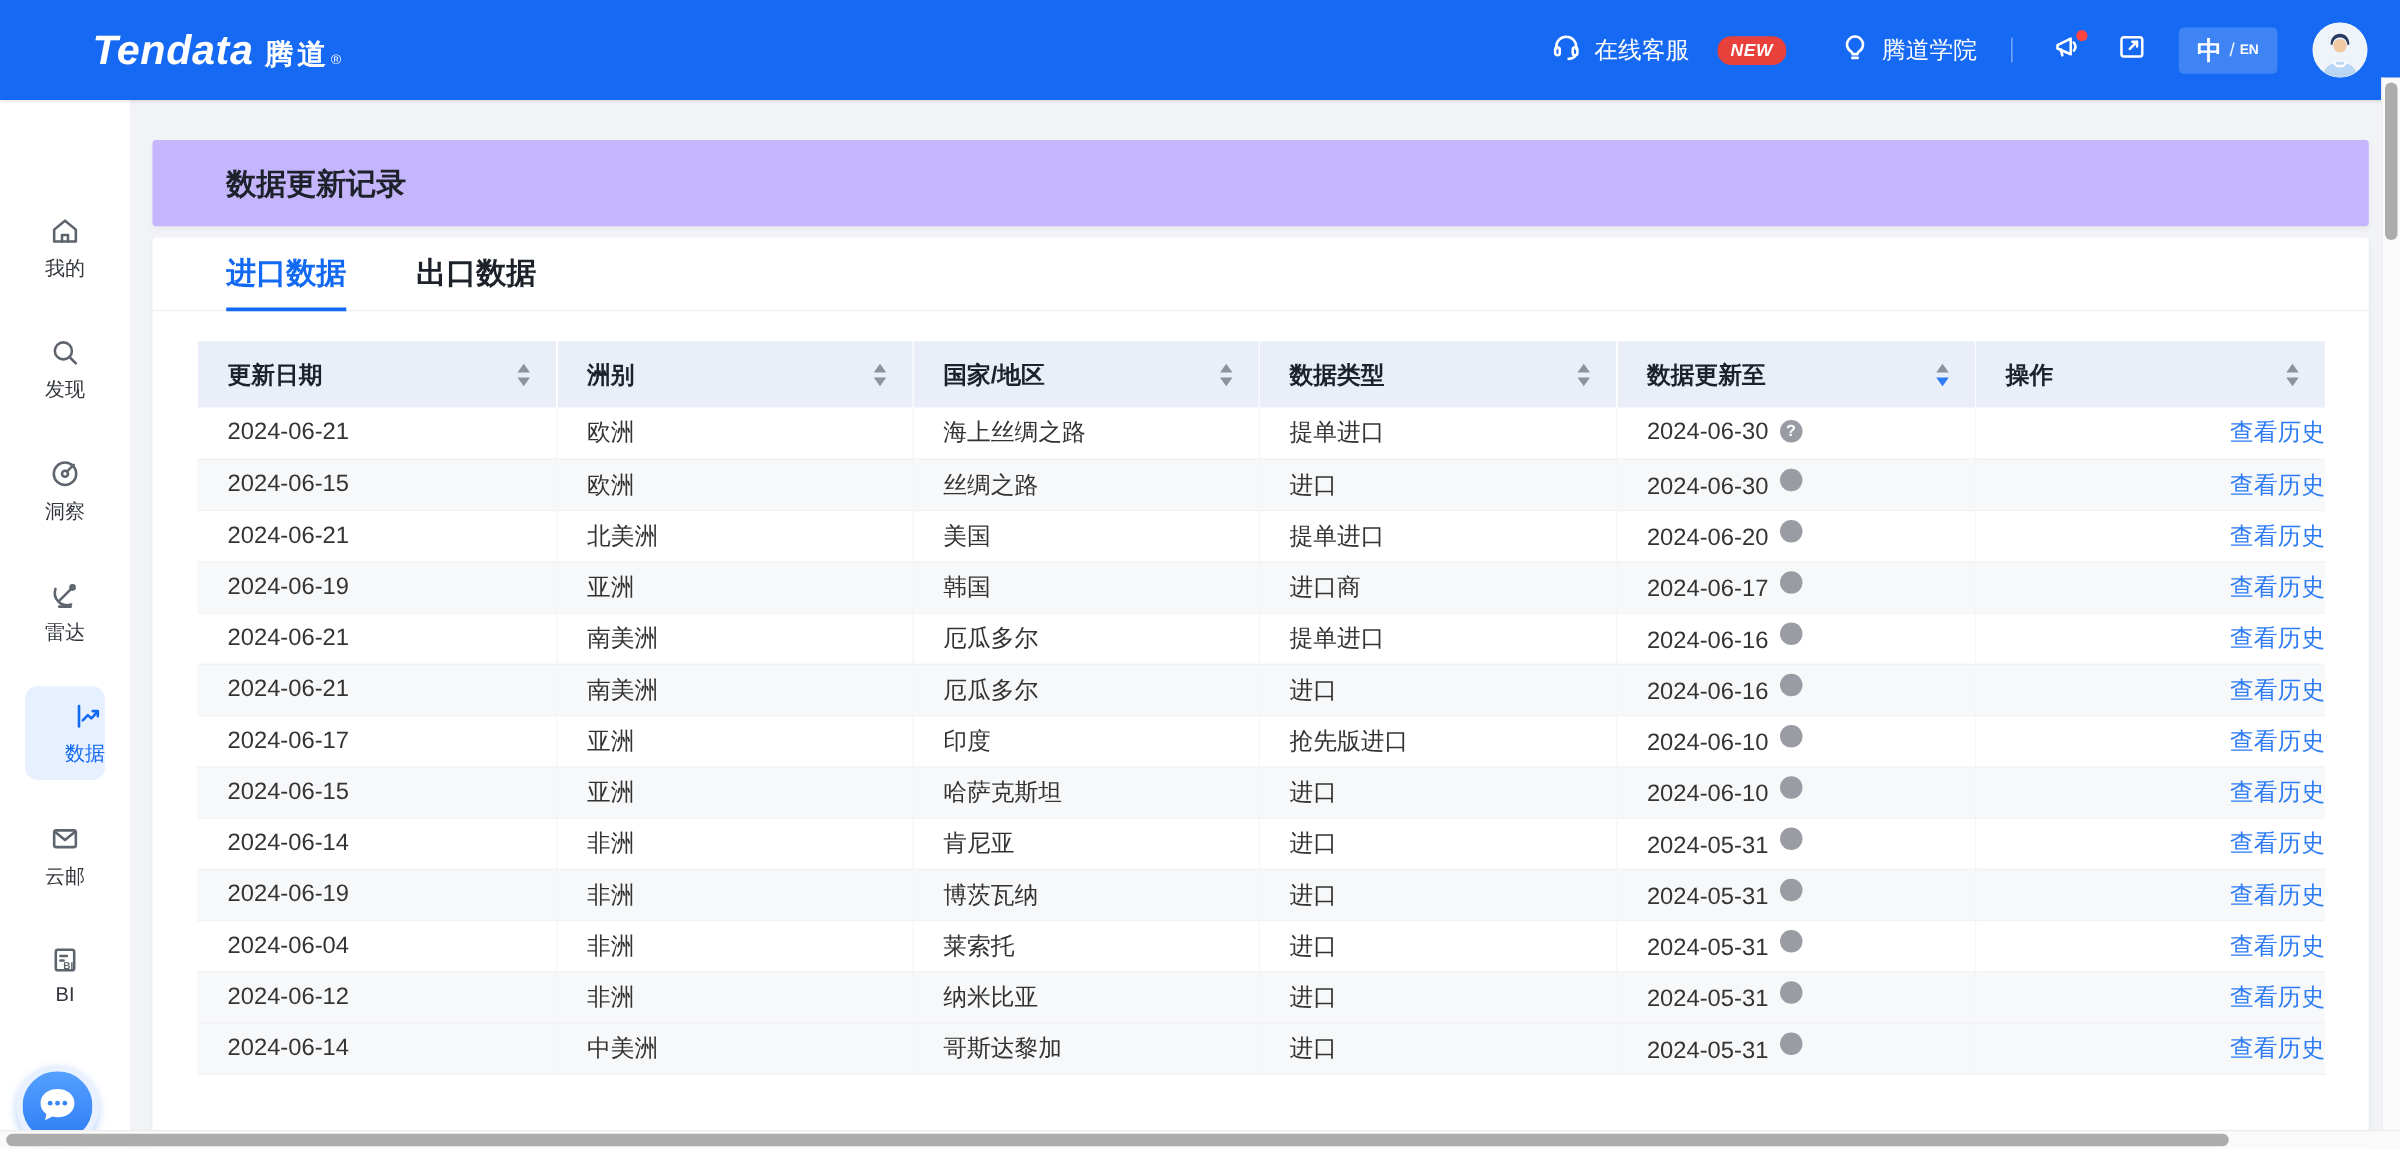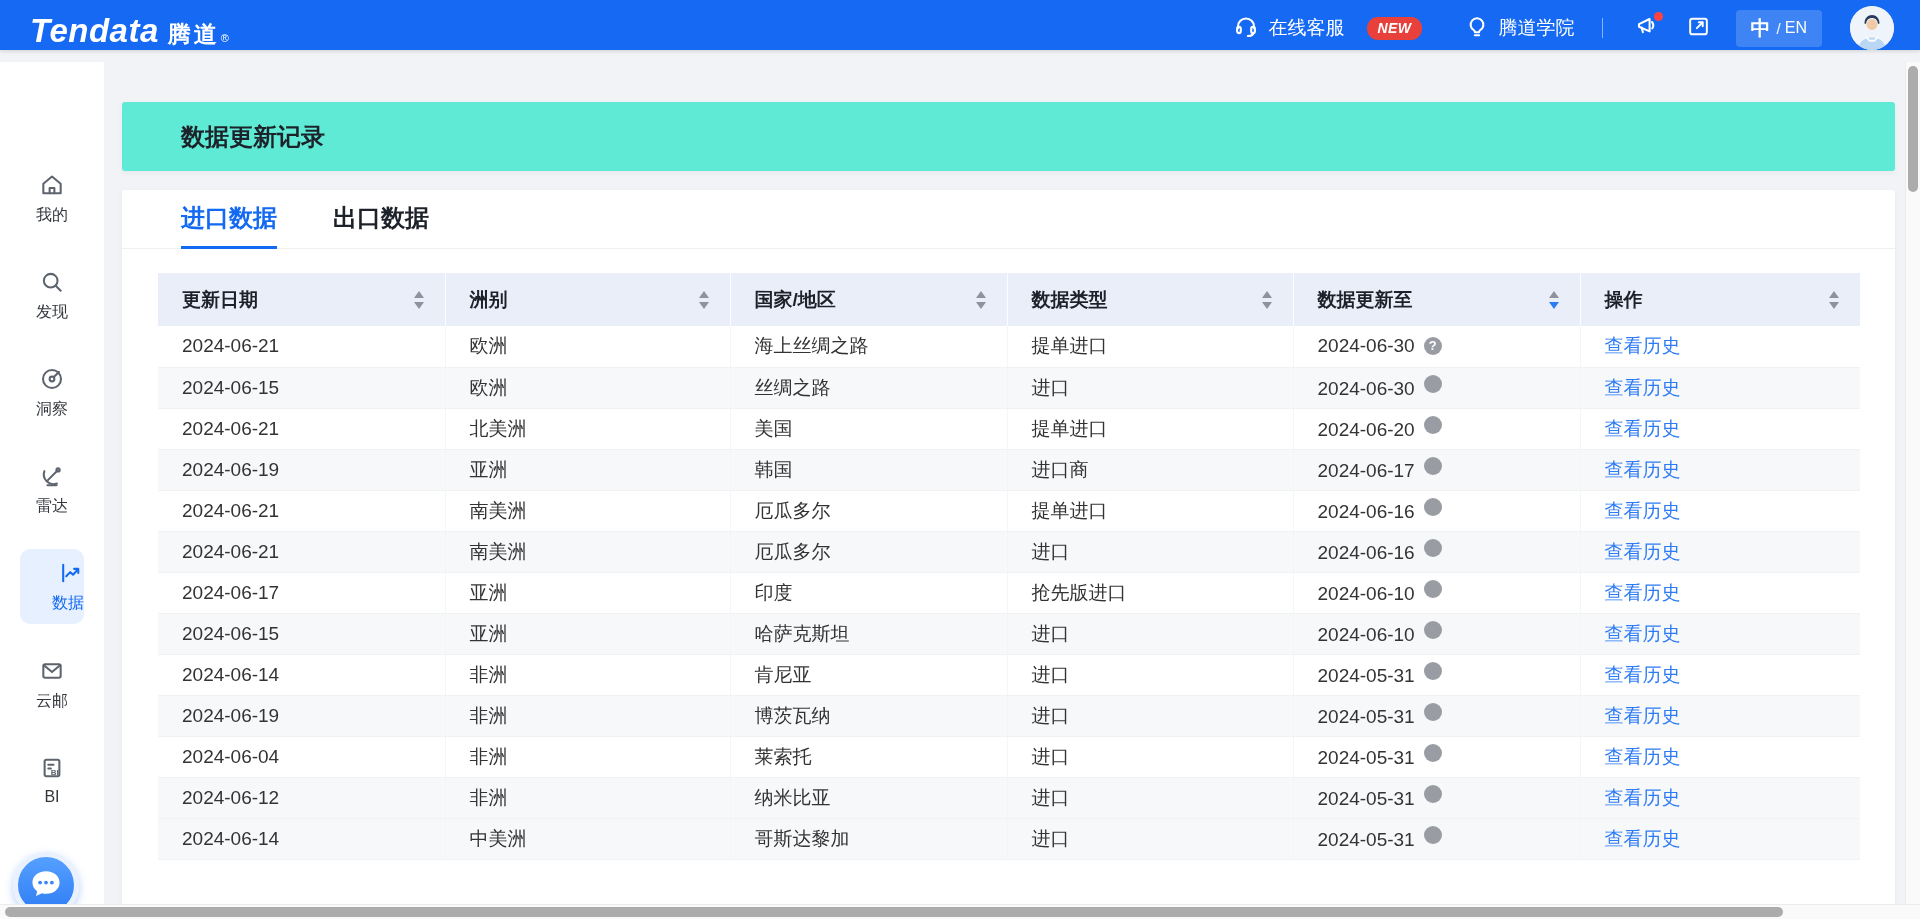--- a/index.html
+++ b/index.html
@@ -1,79 +1,79 @@
 <!DOCTYPE html>
 <html><head>
 <meta charset="utf-8">
 <style>
   * { margin:0; padding:0; box-sizing:border-box; }
   html,body { width:1920px; height:919px; overflow:hidden;
     font-family:"Liberation Sans","DejaVu Sans",sans-serif; background:#F1F3F6; }
 
   
-  .topbar { position:absolute; left:0; top:0; width:1920px; height:50px; background:#1569F3;
-    display:flex; align-items:flex-end; z-index:30; box-shadow:0 1px 4px rgba(0,0,0,.15); }
+  .topbar { position:absolute; left:0; top:0; width:1920px; height:80px; background:#1569F3;
+    display:flex; align-items:center; z-index:30; box-shadow:0 1px 4px rgba(0,0,0,.15);padding-left:44px; }
   .logo { display:flex; align-items:baseline; margin-left:30px; color:#fff; cursor:pointer; }
   .logo-main { font-size:33px; font-weight:bold; letter-spacing:.5px; font-style:italic; }
   .logo-cn { font-size:23px; font-weight:bold; margin-left:9px; letter-spacing:3px; }
   .logo-reg { font-size:11px; vertical-align:top; margin-left:1px; }
   .topnav { margin-left:auto; display:flex; align-items:center; margin-right:26px; color:#fff; }
   .nav-item { display:flex; align-items:center; font-size:19px; cursor:pointer; white-space:nowrap; }
   .nav-item svg { margin-right:9px; }
   .badge-new { background:#E8413C; color:#fff; font-size:14px; font-weight:bold; font-style:italic;
     padding:3px 10px 4px; border-radius:11px; margin-left:23px; letter-spacing:.5px; }
   .nav-gap1 { width:42px; }
   .divider { width:1px; height:20px; background:rgba(255,255,255,.5); margin:0 27px; }
   .icon-btn { position:relative; width:34px; height:34px; display:flex; align-items:center; justify-content:center; cursor:pointer; }
   .icon-btn + .icon-btn { margin-left:18px; }
   .red-dot { position:absolute; top:1px; right:1px; width:9px; height:9px; border-radius:50%; background:#FF4340; }
   .lang-btn { margin-left:20px; height:37px; padding:0 15px; background:rgba(255,255,255,.18);
     border-radius:4px; display:flex; align-items:center; cursor:pointer; }
   .lang-cn { font-size:20px; font-weight:bold; }
   .lang-sep { font-size:15px; margin:0 4px 0 6px; opacity:.95; }
-  .lang-en { font-size:16px; font-weight:normal; }
+  .lang-en { font-size:11px; font-weight:bold; }
   .avatar { margin-left:28px; width:44px; height:44px; border-radius:50%; overflow:hidden; cursor:pointer;
     background:#EFF4FB; flex:none; }
 
   
   .sidebar { position:absolute; left:0; top:62px; width:104px; height:857px; background:#fff; z-index:20; }
   .side-item { position:absolute; left:0; width:104px; display:flex; flex-direction:column;
     align-items:center; gap:7px; color:#5E646E; cursor:pointer; }
   .side-label { font-size:16px; color:#33373D; }
   .side-item.active { left:20px; width:64px; background:#E7F0FF; border-radius:10px; padding:11px 0 10px;align-items:flex-end; }
   .side-item.active, .side-item.active .side-label { color:#1269F2; }
   .side-icon { width:26px; height:26px; display:block; }
   .side-icon svg { width:26px; height:26px; display:block; }
   .chat-fab { position:absolute; left:13px; top:790px; width:66px; height:66px; border-radius:50%;
     background:linear-gradient(180deg,#55A0FF,#2E7CF5); border:5px solid #E9F1FE;
     display:flex; align-items:center; justify-content:center; cursor:pointer;
     box-shadow:0 3px 8px rgba(46,124,245,.35); }
   .collapse-btn { position:absolute; left:33px; top:856px; font-size:26px; color:#8F95A0; cursor:pointer; }
 
   
   .main { position:absolute; left:104px; top:62px; width:1801px; height:857px; overflow:hidden; }
-  .title-card { position:absolute; left:18px; top:40px; width:1773px; height:69px; background:#5eead4;
+  .title-card { position:absolute; left:18px; top:50px; width:1773px; height:69px; background:#c4b5fd;
     border-radius:3px; box-shadow:0 2px 5px rgba(31,35,41,.05); display:flex; align-items:center; padding-left:59px; }
   .page-title { font-size:24px; font-weight:bold; color:#1D2129; }
   .tab-card { position:absolute; left:18px; top:128px; width:1773px; height:800px; background:#fff;
     border-radius:3px 3px 0 0; box-shadow:0 2px 5px rgba(31,35,41,.05); }
   .tabs { height:59px; border-bottom:1px solid #EFEFEF; display:flex; padding-left:59px; gap:56px; }
   .tab { display:flex; align-items:center; font-size:24px; font-weight:bold; color:#1D2129;
     border-bottom:3px solid transparent; cursor:pointer; margin-bottom:-1px; }
   .tab.active { color:#1269F2; border-bottom-color:#1269F2; }
 
   
   .table-wrap { margin:24px 35px 0 36px; }
   table { width:1702px; border-collapse:collapse; table-layout:fixed; }
   thead th { height:53px; background:#E9EEF9; font-size:19px; font-weight:bold; color:#1D2129;
     text-align:left; padding-left:24px; border-right:1px solid #FBFCFE; position:relative; }
   thead th:last-child { border-right:none; }
   tbody td { height:41px; font-size:19px; color:#333; padding-left:24px;
     border-bottom:1px solid #F1F2F4; border-right:1px solid #F4F5F7; background:#fff; white-space:nowrap; }
-  tbody td:last-child { border-right:none; }
+  tbody td:last-child { border-right:none;text-align:right; }
   tr.alt td { background:#F7F8FA; }
   .link { color:#2E7CF5; cursor:pointer; text-decoration:none; }
   .sorter { position:absolute; right:21px; top:50%; transform:translateY(-50%);
     display:flex; flex-direction:column; gap:4px; cursor:pointer; }
   .caret { width:0; height:0; border-left:5px solid transparent; border-right:5px solid transparent; }
   .caret.up { border-bottom:7px solid #8E939B; }
   .caret.down { border-top:7px solid #8E939B; }
   .caret.down.on { border-top-color:#2E7CF5; }
   .help { display:inline-flex; width:18px; height:18px; border-radius:50%; background:#9A9CA3; color:#fff;
     font-size:13px; font-weight:bold; align-items:center; justify-content:center; margin-left:9px;

